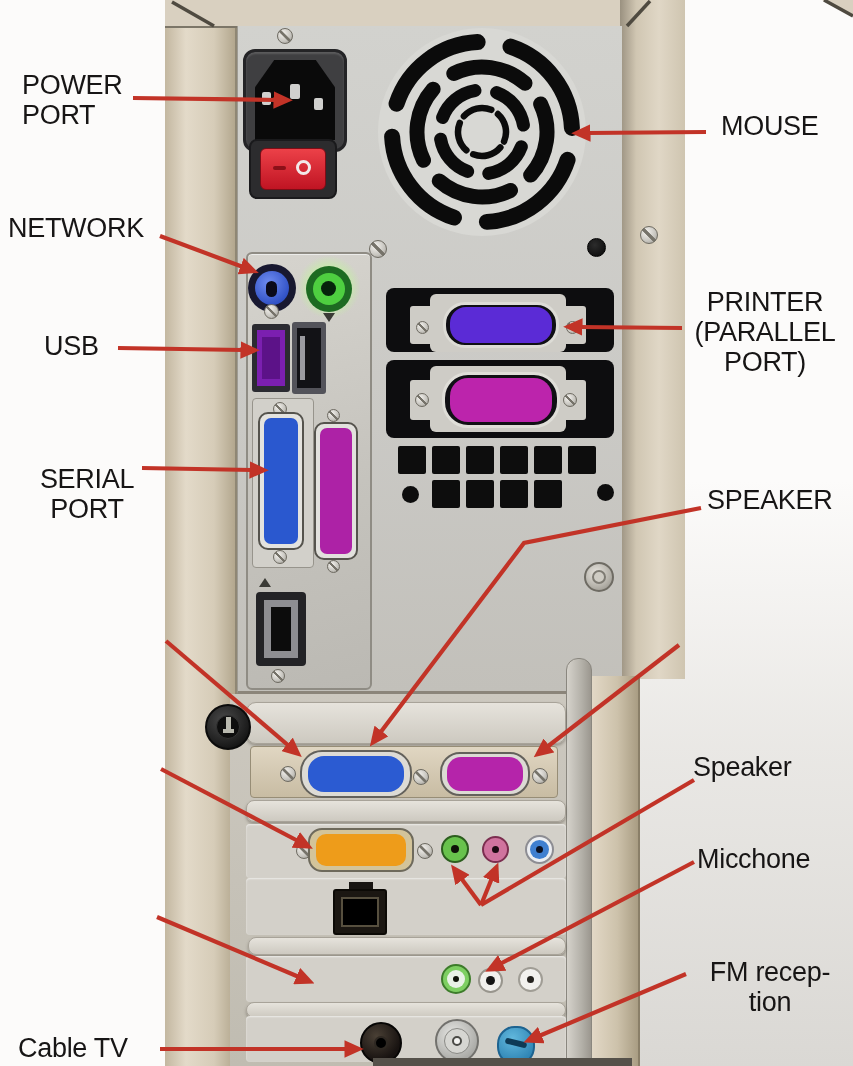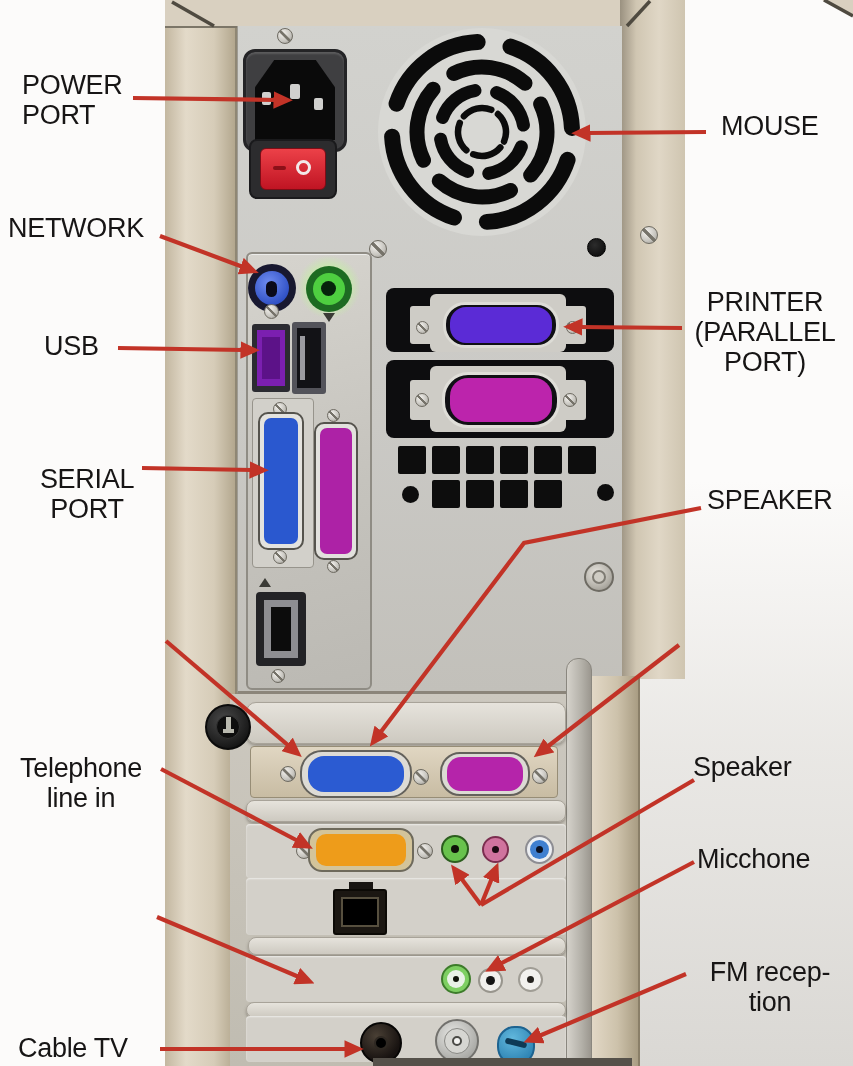--- a/index.html
+++ b/index.html
@@ -249,22 +249,20 @@
       <path d="M824,0 L853,16"></path>
     </g>
   </svg>
 
   <div class="lbl" style="left:22px;top:70px">POWER
 PORT</div>
   <div class="lbl" style="left:8px;top:213px">NETWORK</div>
   <div class="lbl" style="left:44px;top:331px">USB</div>
   <div class="lbl ctr" style="left:36px;top:464px;width:102px">SERIAL
 PORT</div>
-  <div class="lbl ctr" style="left:2px;top:753px;width:158px">Telephone
-line in</div>
   <div class="lbl" style="left:18px;top:1033px">Cable TV</div>
   <div class="lbl" style="left:721px;top:111px">MOUSE</div>
   <div class="lbl ctr" style="left:680px;top:287px;width:170px">PRINTER
 (PARALLEL
 PORT)</div>
   <div class="lbl" style="left:707px;top:485px">SPEAKER</div>
   <div class="lbl" style="left:693px;top:752px">Speaker</div>
   <div class="lbl ctr" style="left:690px;top:957px;width:160px">FM recep-
 tion</div>
   <div class="lbl" style="left:697px;top:844px">Micchone</div>

